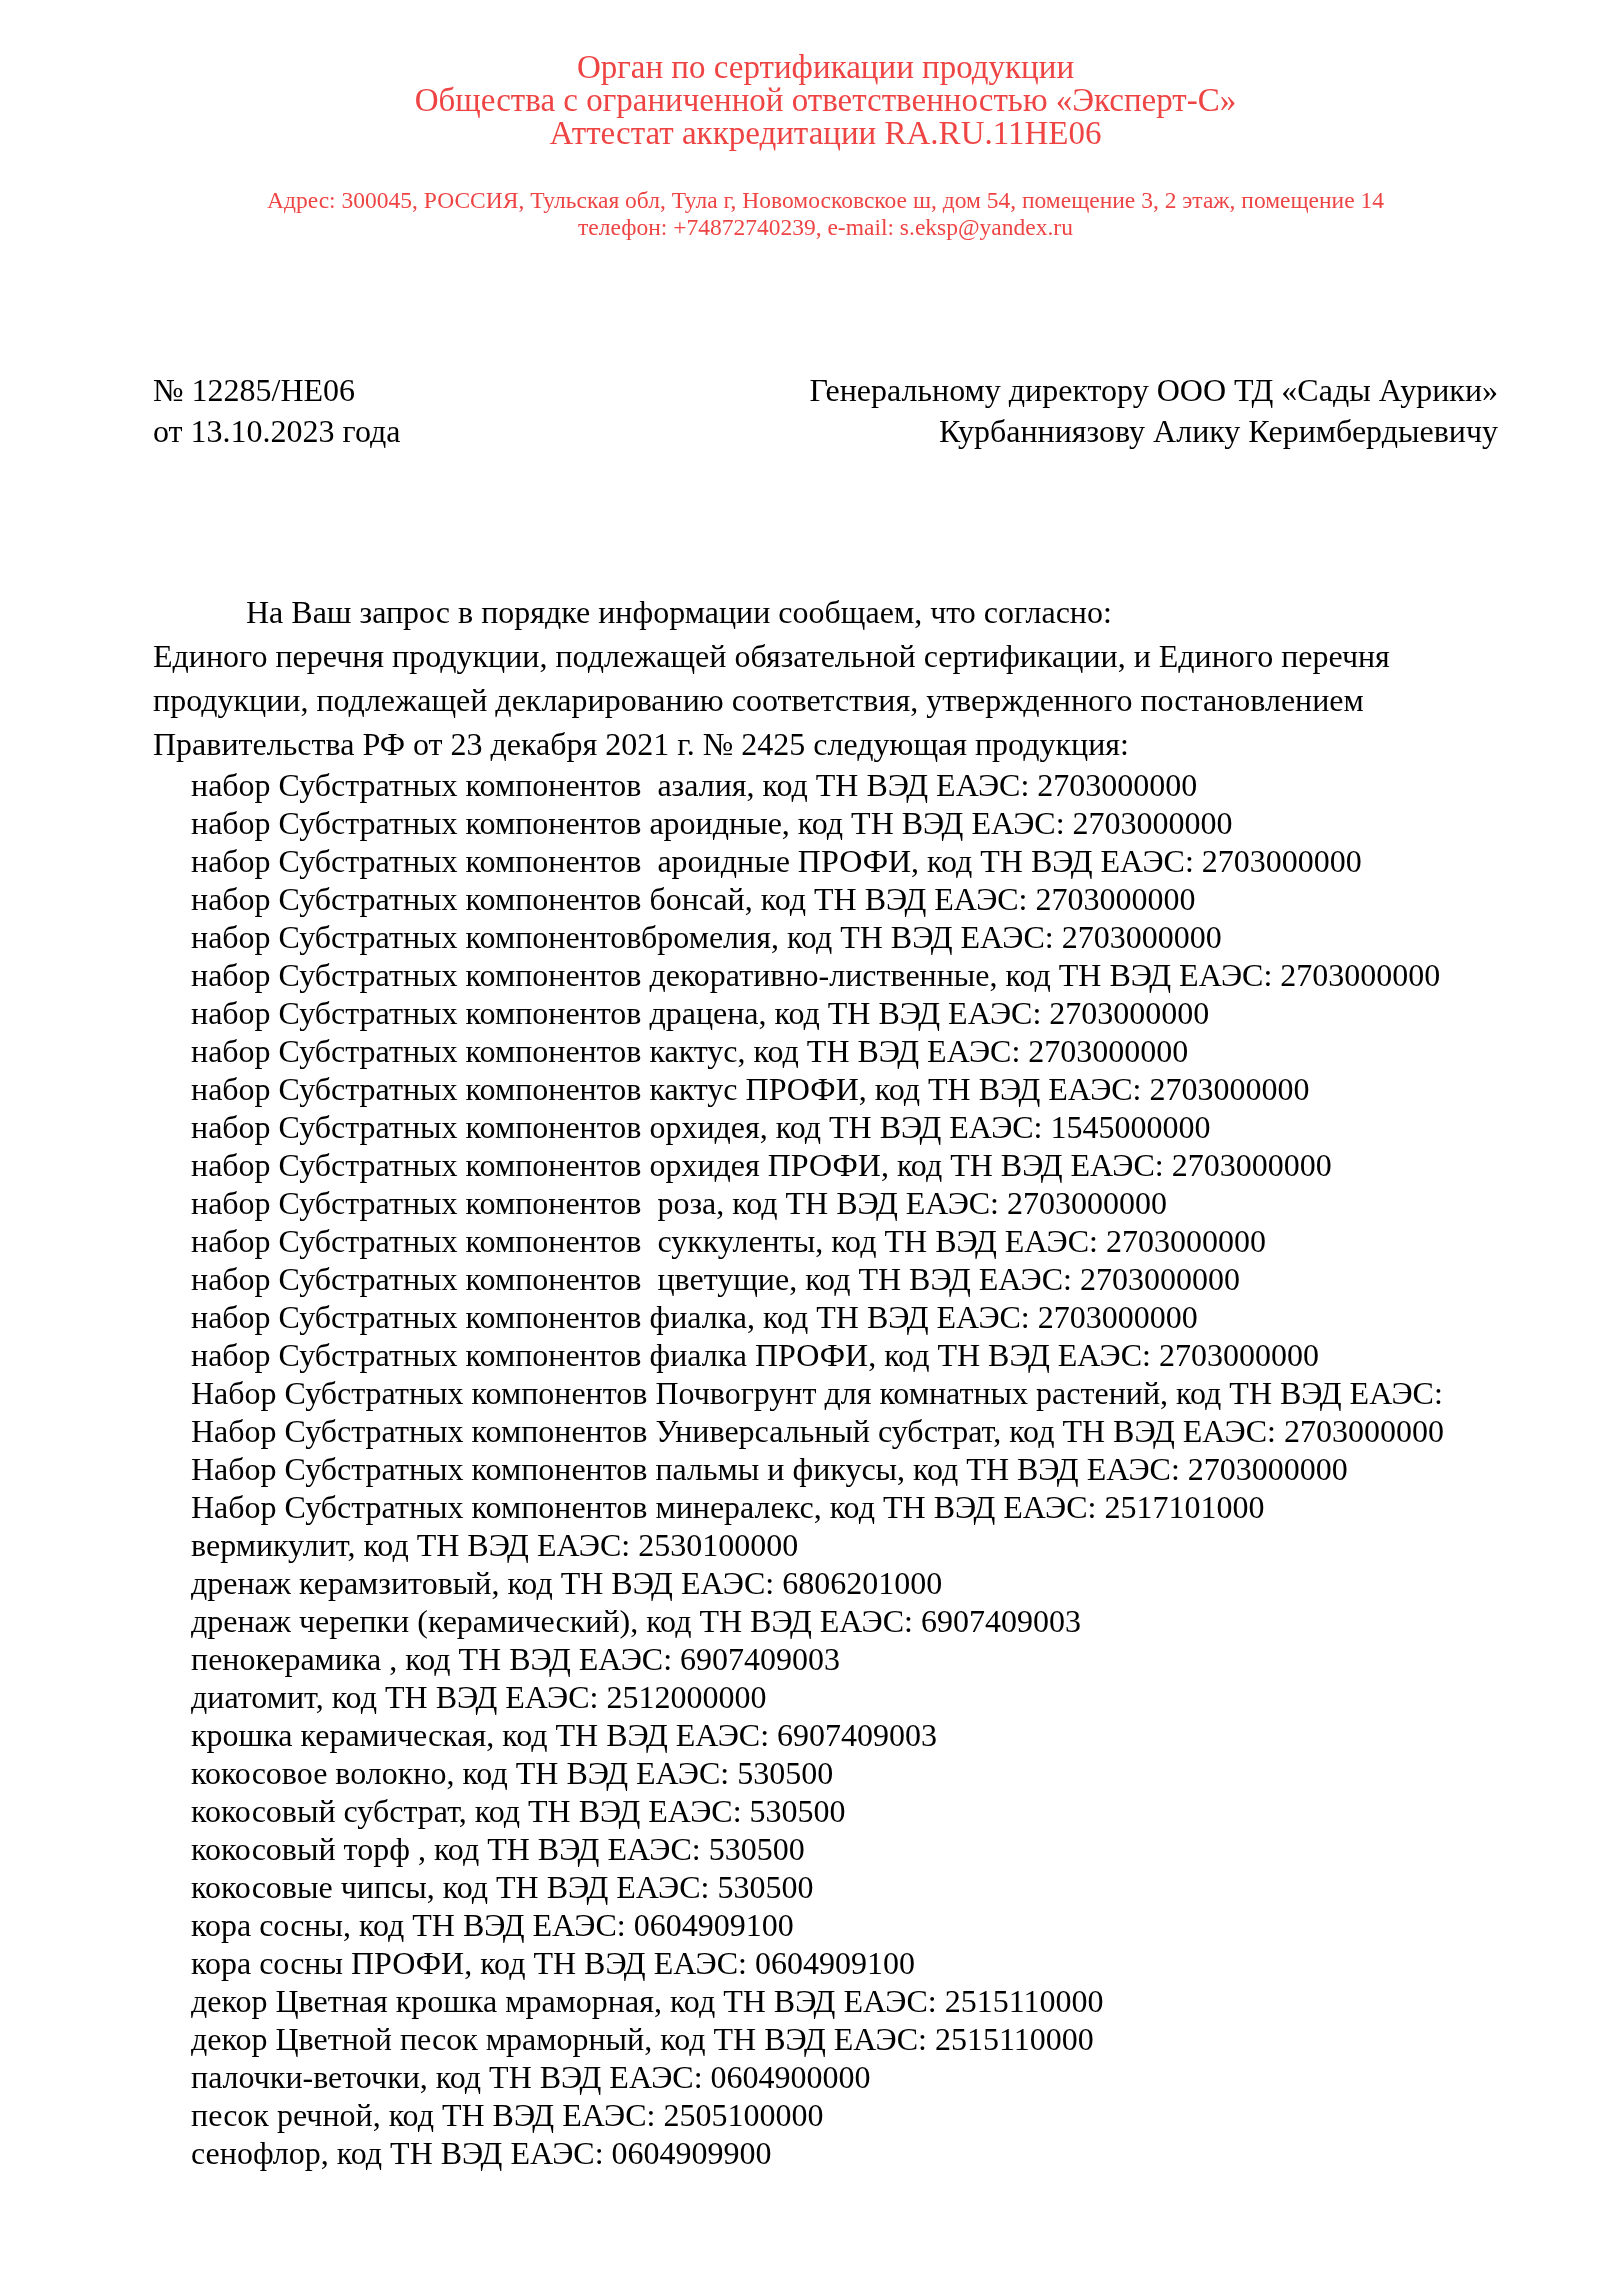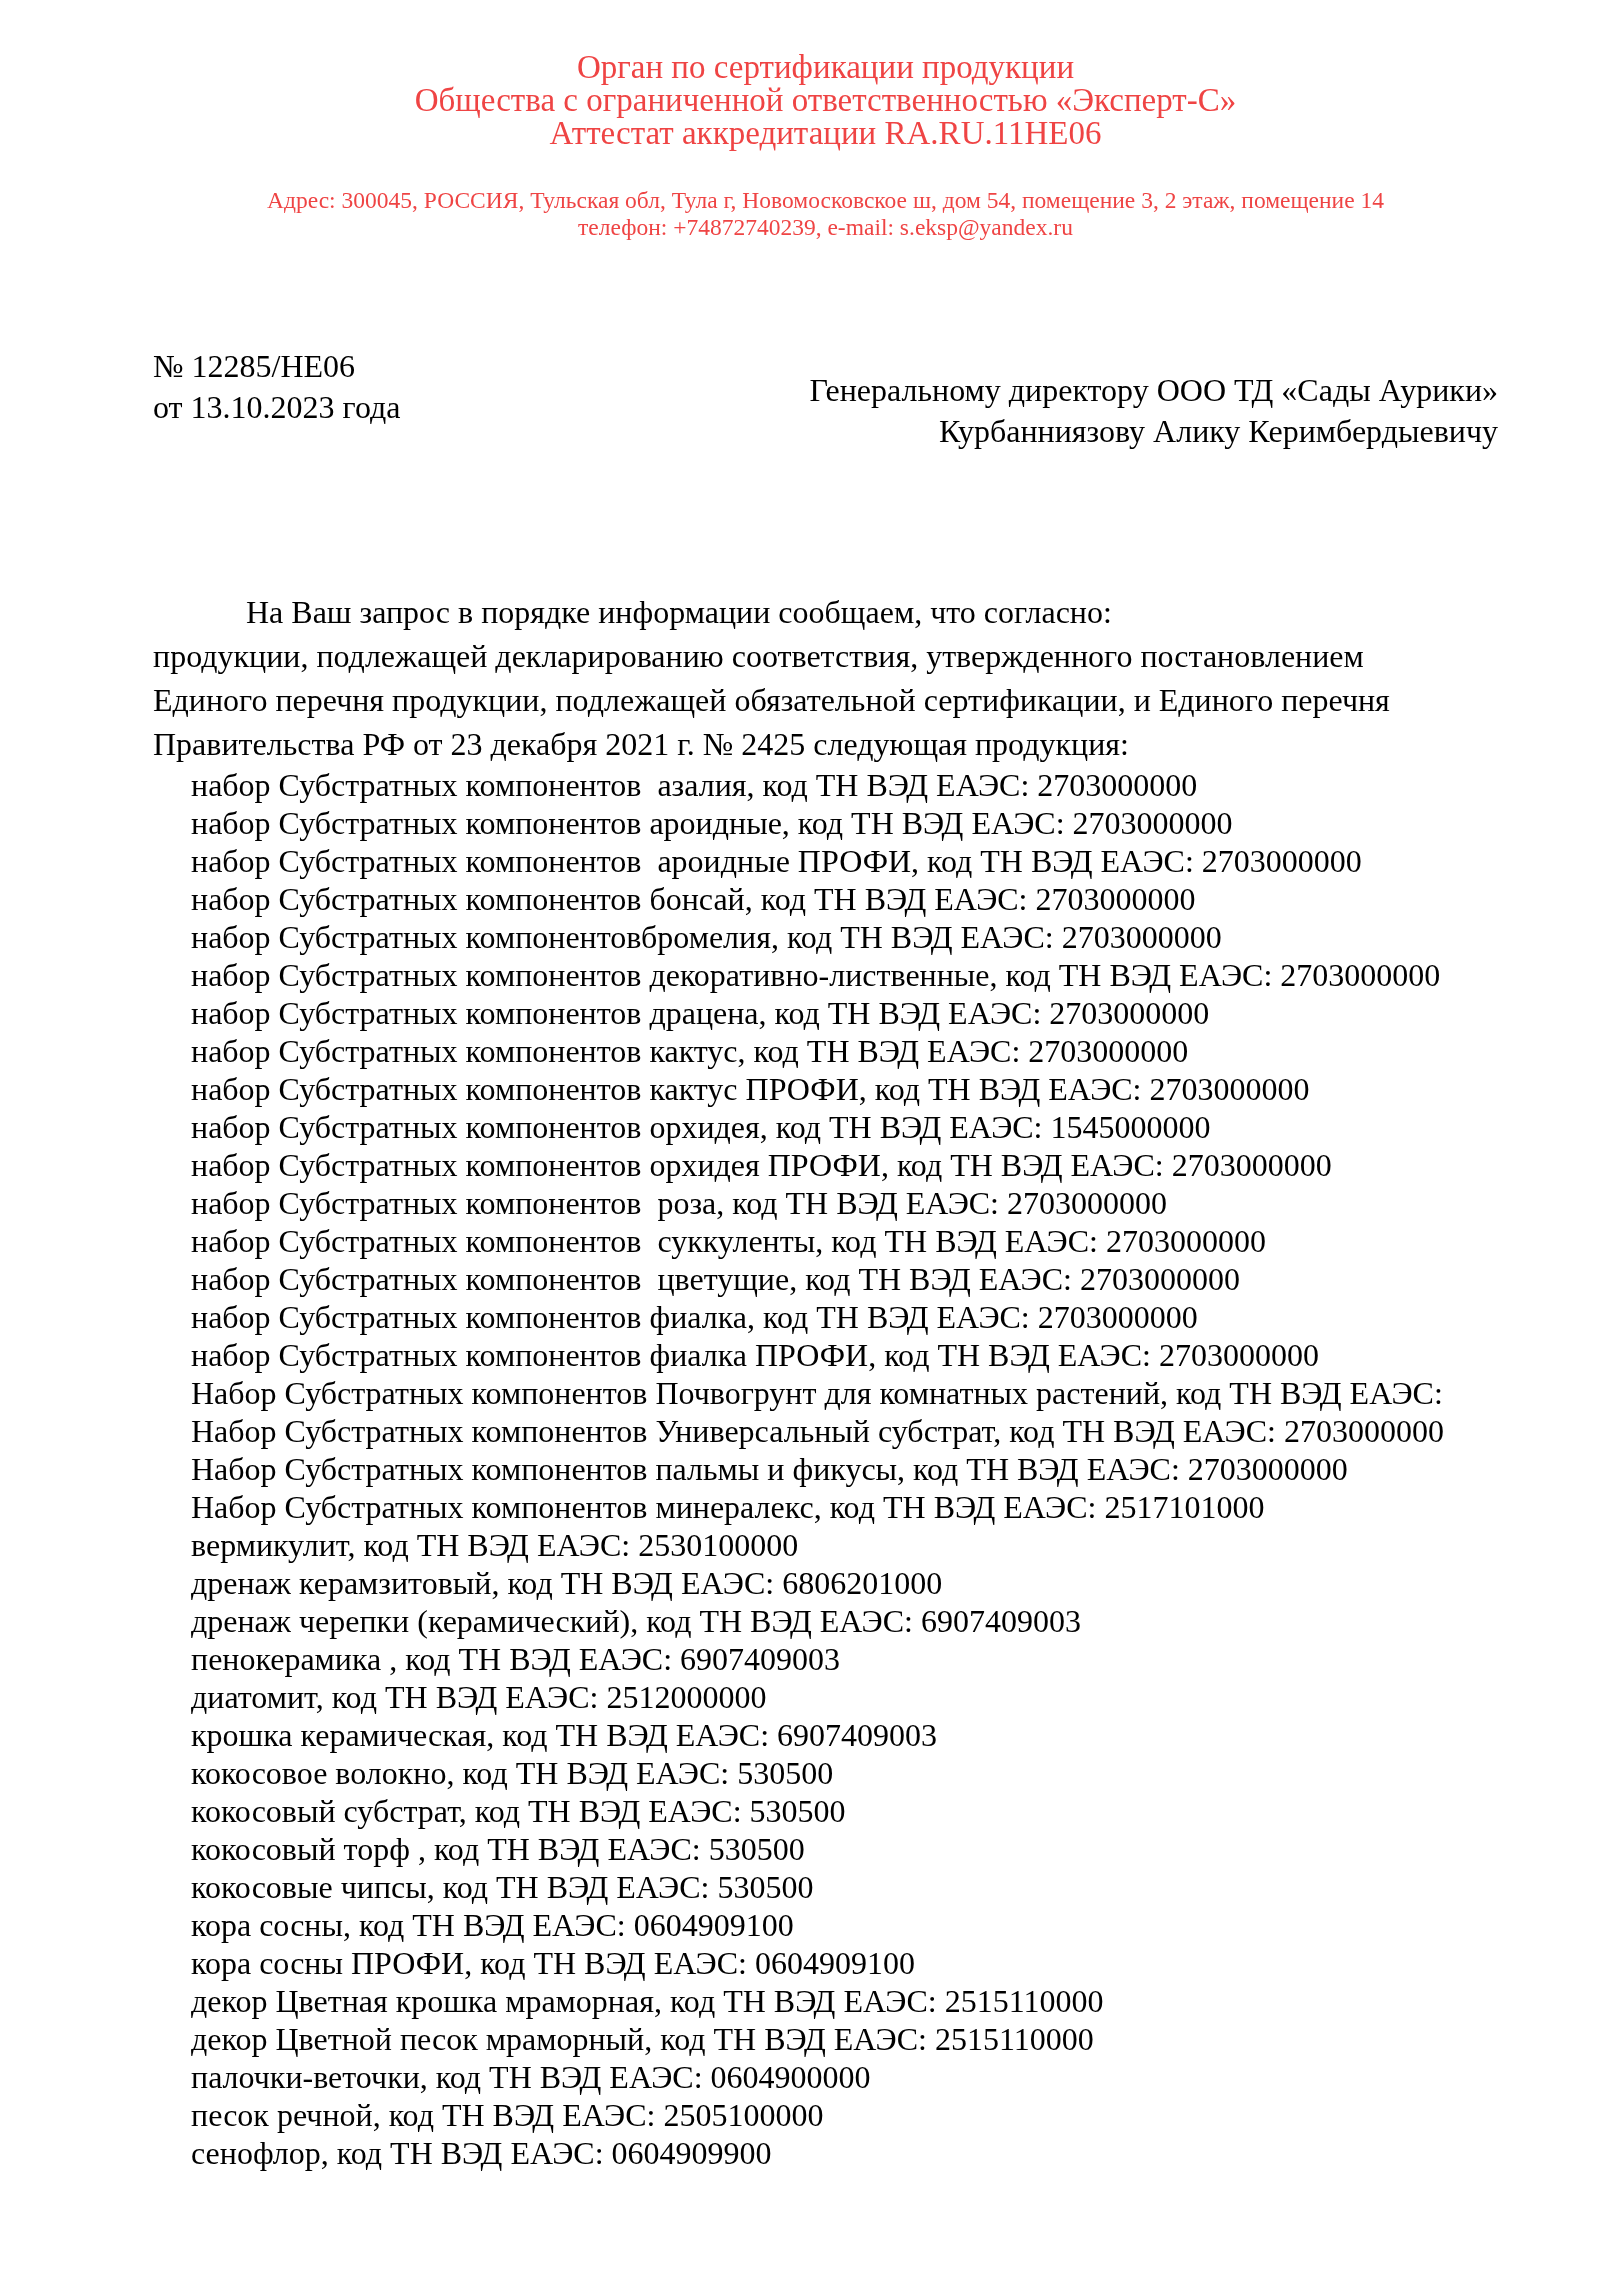--- a/index.html
+++ b/index.html
@@ -36,21 +36,21 @@
     font-size: 23.5px;
     line-height: 27.4px;
     white-space: pre-wrap;
   }
   .ref-row {
     margin-top: 80px;
     padding-left: 153px;
     padding-right: 123px;
     display: flex;
     justify-content: space-between;
-    align-items: center;
+    align-items: flex-end;
   }
   .ref-block {
     text-align: left;
   }
   .recipient-block {
     text-align: right;
     margin-top: 48px;
   }
   .ref-line, .recipient-line {
     font-size: 32px;
@@ -103,22 +103,22 @@
       <div class="ref-line">от 13.10.2023 года</div>
     </div>
     <div class="recipient-block">
       <div class="recipient-line">Генеральному директору ООО ТД «Сады Аурики»</div>
       <div class="recipient-line">Курбанниязову Алику Керимбердыевичу</div>
     </div>
   </div>
 
   <div class="intro">
     <div class="line indented">На Ваш запрос в порядке информации сообщаем, что согласно:</div>
+    <div class="line">Единого перечня продукции, подлежащей обязательной сертификации, и Единого перечня</div>
     <div class="line">продукции, подлежащей декларированию соответствия, утвержденного постановлением</div>
-    <div class="line">Единого перечня продукции, подлежащей обязательной сертификации, и Единого перечня</div>
     <div class="line">Правительства РФ от 23 декабря 2021 г. № 2425 следующая продукция:</div>
   </div>
 
   <div class="product-list">
       <div class="line">набор Субстратных компонентов  азалия, код ТН ВЭД ЕАЭС: 2703000000</div>
       <div class="line">набор Субстратных компонентов ароидные, код ТН ВЭД ЕАЭС: 2703000000</div>
       <div class="line">набор Субстратных компонентов  ароидные ПРОФИ, код ТН ВЭД ЕАЭС: 2703000000</div>
       <div class="line">набор Субстратных компонентов бонсай, код ТН ВЭД ЕАЭС: 2703000000</div>
       <div class="line">набор Субстратных компонентовбромелия, код ТН ВЭД ЕАЭС: 2703000000</div>
       <div class="line">набор Субстратных компонентов декоративно-лиственные, код ТН ВЭД ЕАЭС: 2703000000</div>

